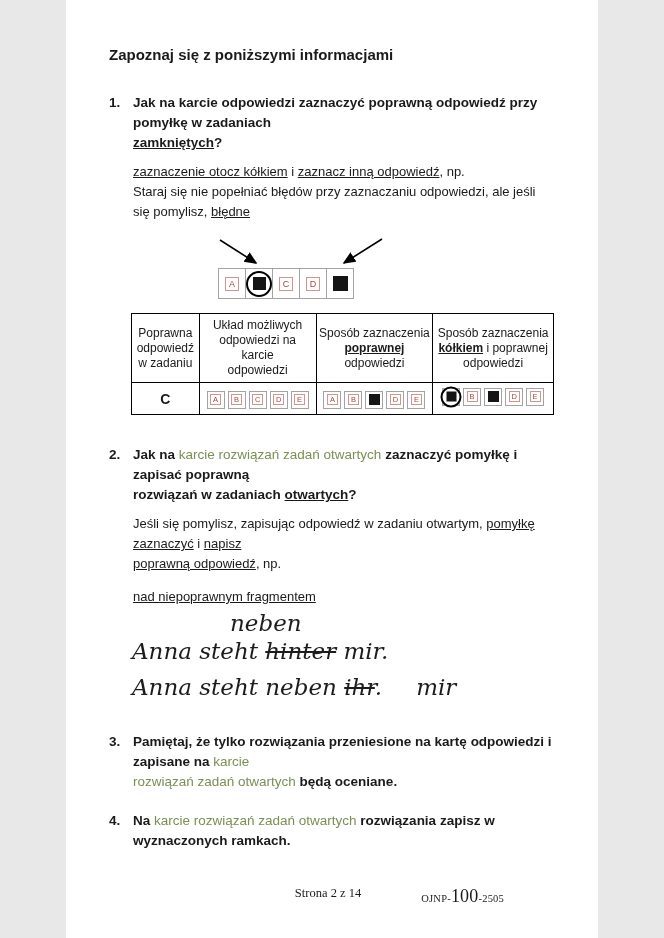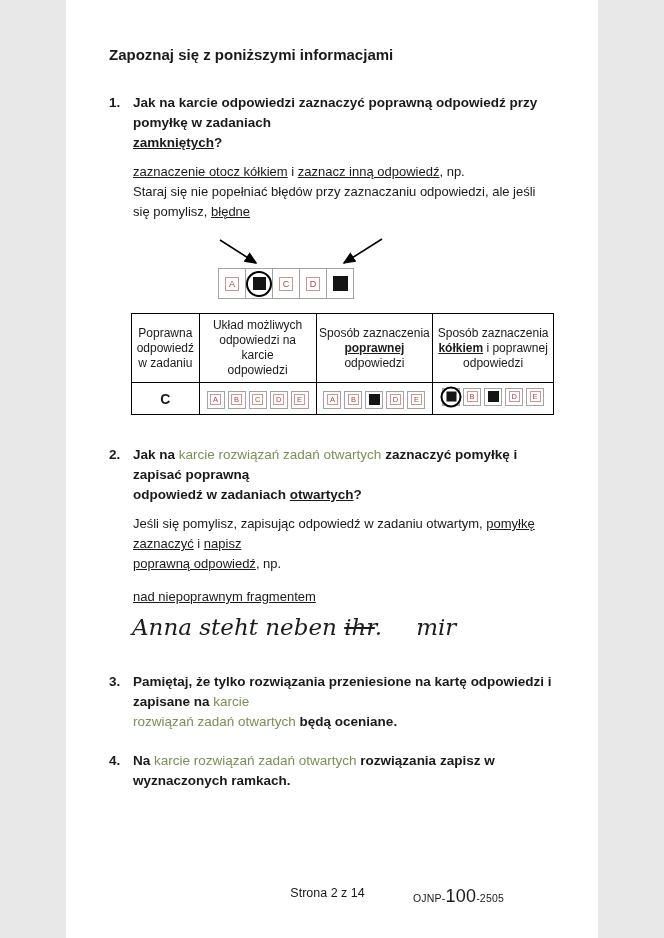--- a/index.html
+++ b/index.html
@@ -79,21 +79,21 @@
   .answer-letter{font-size:14px;font-weight:bold;}
 
   
   .hw{font-family:"DejaVu Serif",serif;font-style:italic;font-size:23px;
       margin-left:23px;line-height:28px;color:#1c1c1c;}
   .hw .above{display:block;margin-left:98px;margin-bottom:0;}
 
   .uline-label{margin-left:24px;font-size:13px;text-decoration:underline;line-height:16px;}
 
   
-  .footer{position:absolute;left:0;right:0;bottom:36px;height:16px;font-size:12.5px;}
+  .footer{position:absolute;left:0;right:0;bottom:36px;height:16px;font-size:12.5px;font-family:Liberation Serif, serif;}
   .page-label{position:absolute;left:50%;transform:translateX(-56%);}
   .doc-code{position:absolute;right:94px;font-size:10.5px;letter-spacing:.2px;}
   .doc-code .mid{font-size:18px;}
 
   
   .mt-title-item{margin-top:30px;}
   .mt-para{margin-top:9px;}
   .mt-item2{margin-top:30px;}
   .mt-label1{margin-top:15px;}
   .mt-hw1{margin-top:4px;}
@@ -241,31 +241,35 @@
               </span>
         </td>
       </tr>
     </tbody>
       </table>
 
     <div class="item mt-item2">
       <div class="num">2.</div>
       <div class="txt">
         <div><span class="s-b">Jak na </span><span class="s-g">karcie rozwiązań zadań otwartych</span><span class="s-b"> zaznaczyć pomyłkę i zapisać poprawną</span></div>
-        <div><span class="s-b">odpowiedź w zadaniach </span><span class="s-bu">otwartych</span><span class="s-b">?</span></div>
+        <div><span class="s-b">rozwiązań w zadaniach </span><span class="s-bu">otwartych</span><span class="s-b">?</span></div>
       </div>
     </div>
 
     <div class="para mt-para">
       <div><span>Jeśli się pomylisz, zapisując odpowiedź w zadaniu otwartym, </span><span class="s-u">pomyłkę zaznaczyć</span><span> i </span><span class="s-u">napisz</span></div>
       <div><span class="s-u">poprawną odpowiedź</span><span>, np.</span></div>
     </div>
 
     <div class="uline-label mt-label1">nad niepoprawnym fragmentem</div>
 
+    <div class="hw mt-hw1">
+      <span class="above">neben</span>
+      <div><span>Anna steht </span><span class="s-strike">hinter</span><span> mir.</span></div>
+    </div>
 
 
     <div class="hw mt-hw2">
       <div><span>Anna steht neben </span><span class="s-strike">ihr</span><span>.</span><span class="s-gap">mir</span></div>
     </div>
 
     <div class="item mt-item3">
       <div class="num">3.</div>
       <div class="txt">
         <div><span class="s-b">Pamiętaj, że tylko rozwiązania przeniesione na kartę odpowiedzi i zapisane na </span><span class="s-g">karcie</span></div>

